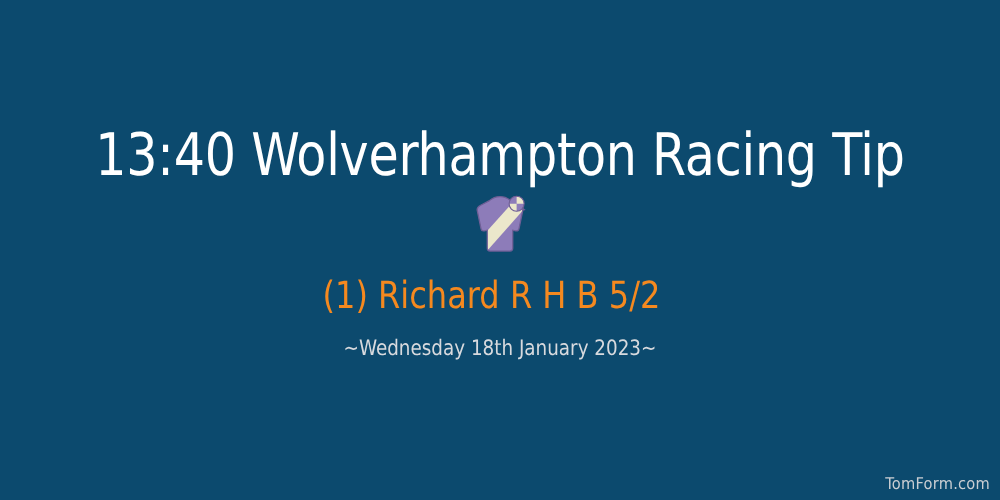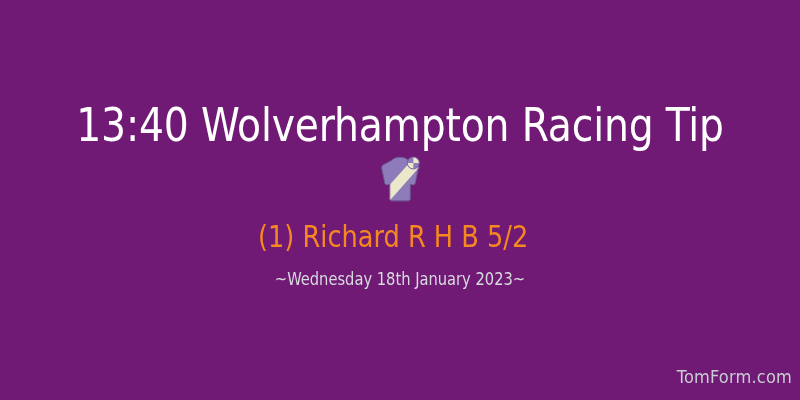--- a/index.html
+++ b/index.html
@@ -12,21 +12,21 @@
     height: 400px;
     background: #282c30;
     font-family: "Liberation Sans", "DejaVu Sans", sans-serif;
     overflow: hidden;
   }
 
   .tip-card {
     position: relative;
     width: 800px;
     height: 400px;
-    background: #701a75;
+    background: #0c4a6e;
     box-sizing: border-box;
   }
 
   
   .race-title {
     position: absolute;
     top: 96px;
     left: 0;
     width: 800px;
     text-align: center;
@@ -90,25 +90,25 @@
     line-height: 22px;
     white-space: nowrap;
     transform: scaleX(0.96);
     transform-origin: center center;
   }
 
   
   .watermark {
     position: absolute;
     right: 8px;
-    bottom: 15px;
+    bottom: 4px;
     color: #c9cdd2;
     font-family: "Liberation Sans Narrow", "DejaVu Sans Condensed",
                  "Liberation Sans", sans-serif;
-    font-size: 18px;
+    font-size: 13px;
     font-weight: 400;
     line-height: 16px;
     letter-spacing: 0.2px;
     white-space: nowrap;
   }
 </style>
 </head>
 <body>
 
 <div class="tip-card">

